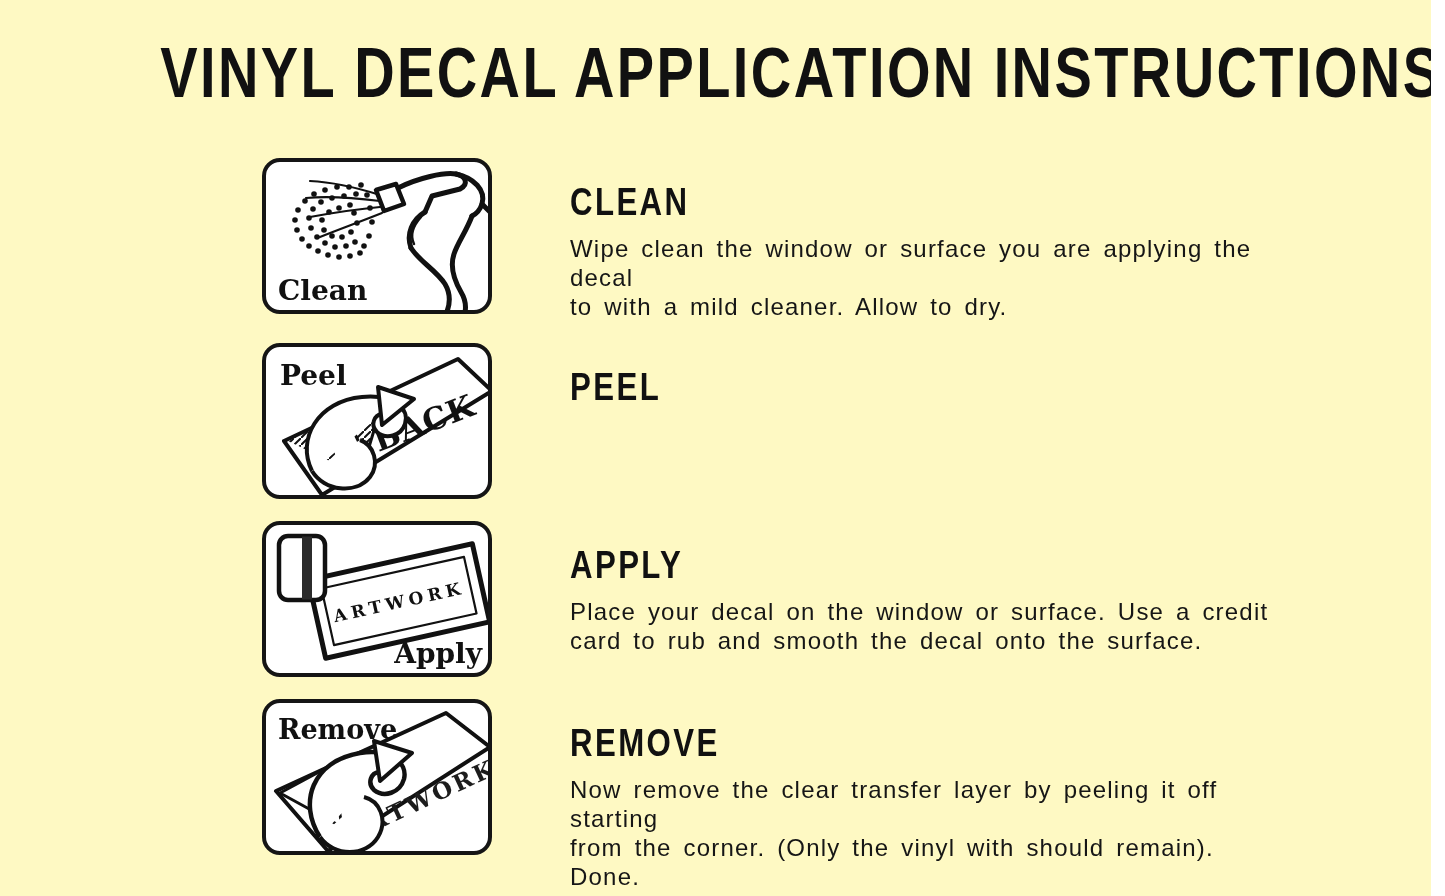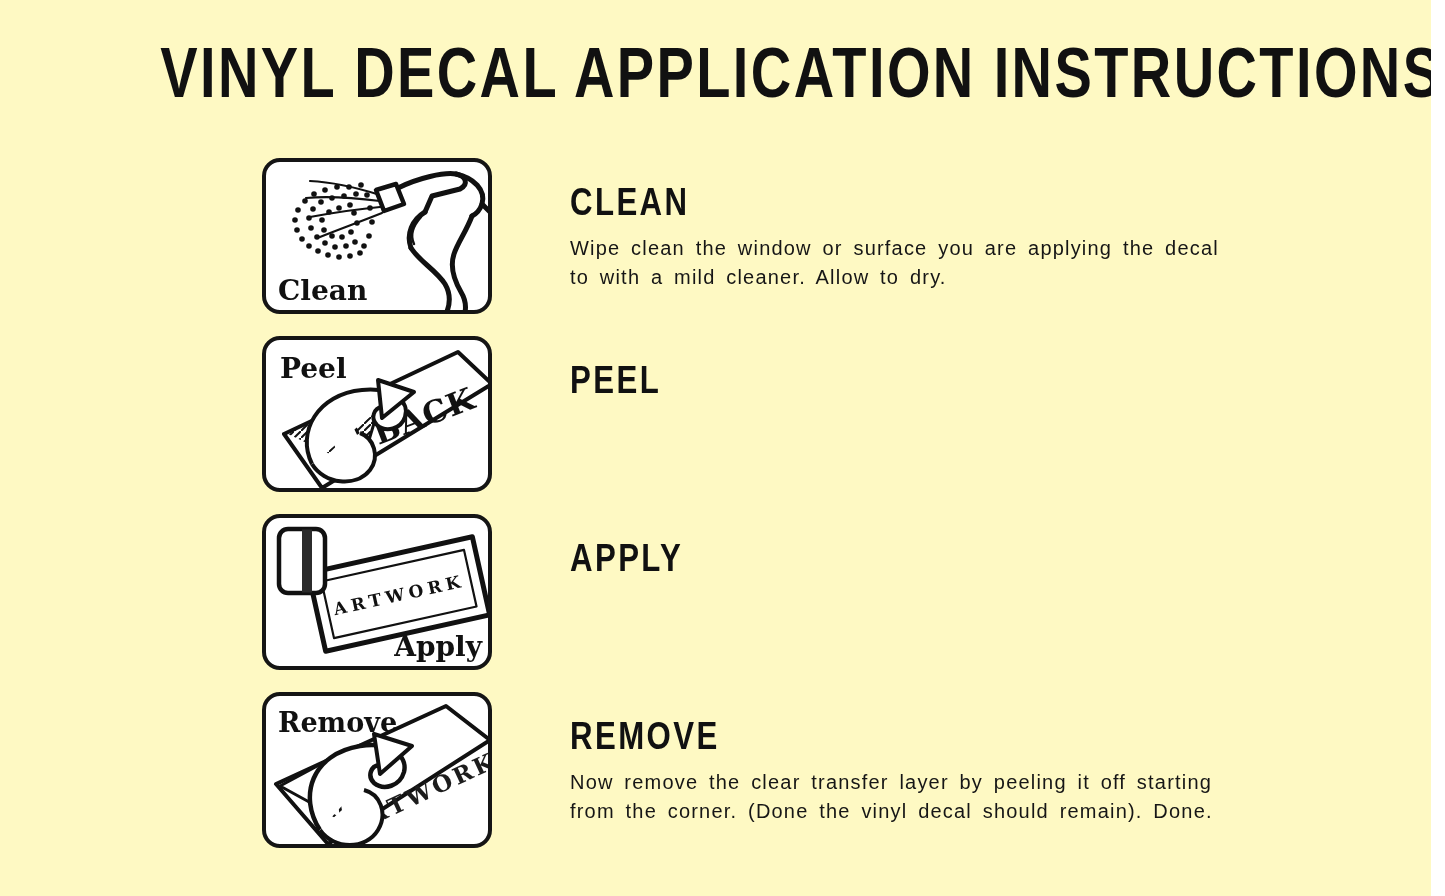--- a/index.html
+++ b/index.html
@@ -18,21 +18,21 @@
     width:230px;height:156px;flex:0 0 230px;border:4px solid #151515;
     border-radius:18px;background:#fff;box-sizing:border-box;overflow:hidden;
   }
   .icon-box svg{display:block;width:100%;height:100%;}
   .text-col{margin-left:78px;padding-top:24px;width:700px;}
   .step-heading{
     margin:0 0 13px 0;font-size:39px;font-weight:700;letter-spacing:3px;
     line-height:1.0;transform:scaleX(0.80);transform-origin:left center;white-space:nowrap;
   }
   .step-body{
-    margin:0;font-size:20px;font-weight:400;letter-spacing:1.2px;word-spacing:4px;
+    margin:0;font-size:24px;font-weight:400;letter-spacing:1.2px;word-spacing:4px;
     line-height:29px;white-space:pre-line;color:#161616;
   }
   .serif-label{font-family:"DejaVu Serif","Liberation Serif",serif;font-weight:bold;}
   .ink{stroke:#111;fill:none;stroke-linecap:round;stroke-linejoin:round;}
   .ink-fill{stroke:#111;fill:#fff;stroke-linejoin:round;}
 </style>
 </head>
 <body>
 
 <div class="page">
@@ -161,20 +161,22 @@
 
           <g>
             <rect class="ink-fill" stroke-width="4.5" x="13" y="11" width="46" height="64" rx="9"></rect>
             <rect x="36" y="11.5" width="10" height="63" fill="#2b2b2b"></rect>
           </g>
           <text class="serif-label" x="216" y="138" text-anchor="end" font-size="28" fill="#111">Apply</text>
         </svg>
       </div>
       <div class="text-col">
         <h2 class="step-heading">APPLY</h2>
+        <p class="step-body">Place your decal on the window or surface. Use a credit
+card to rub and smooth the decal onto the surface.</p>
       </div>
     </section>
 
     <section class="row">
       <div class="icon-box">
         <svg viewBox="0 0 222 148">
 
           <polygon class="ink-fill" stroke-width="4" points="10,88 180,10 224,44 62,148"></polygon>
           <text class="serif-label" transform="translate(160,104) rotate(-25)" text-anchor="middle" font-size="23" letter-spacing="3" fill="#1c1c1c">ARTWORK</text>
 
@@ -182,18 +184,18 @@
 
           <path class="ink-fill" stroke-width="4.5" d="M54 134 C32 100 46 58 94 50 C124 45 142 60 138 76 C134 90 118 95 108 87 C101 80 105 70 113 69"></path>
           <path class="ink-fill" stroke-width="4" d="M54 134 C68 154 100 154 112 134 C122 117 114 98 98 94"></path>
           <polygon class="ink-fill" stroke-width="4" points="108,38 146,50 114,78"></polygon>
           <text class="serif-label" x="12" y="36" font-size="27" fill="#111">Remove</text>
         </svg>
       </div>
       <div class="text-col">
         <h2 class="step-heading">REMOVE</h2>
         <p class="step-body">Now remove the clear transfer layer by peeling it off starting
-from the corner. (Done the vinyl decal should remain). Done.</p>
+from the corner. (Only the vinyl with should remain). Done.</p>
       </div>
     </section>
 
   </div>
 </div>
 
 </body></html>

